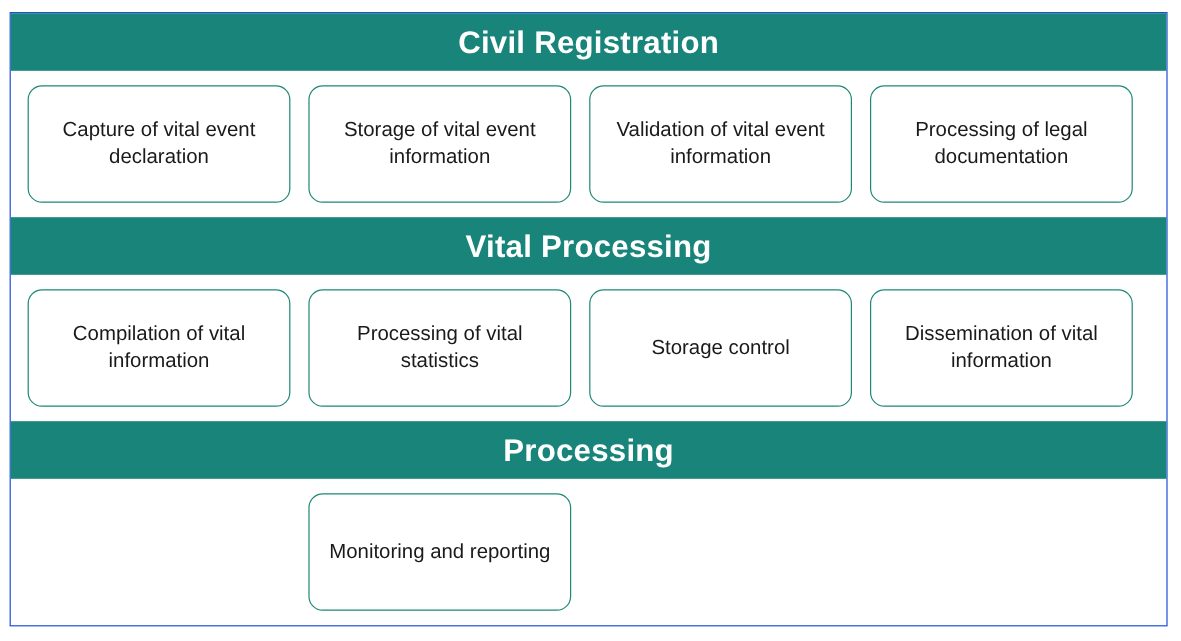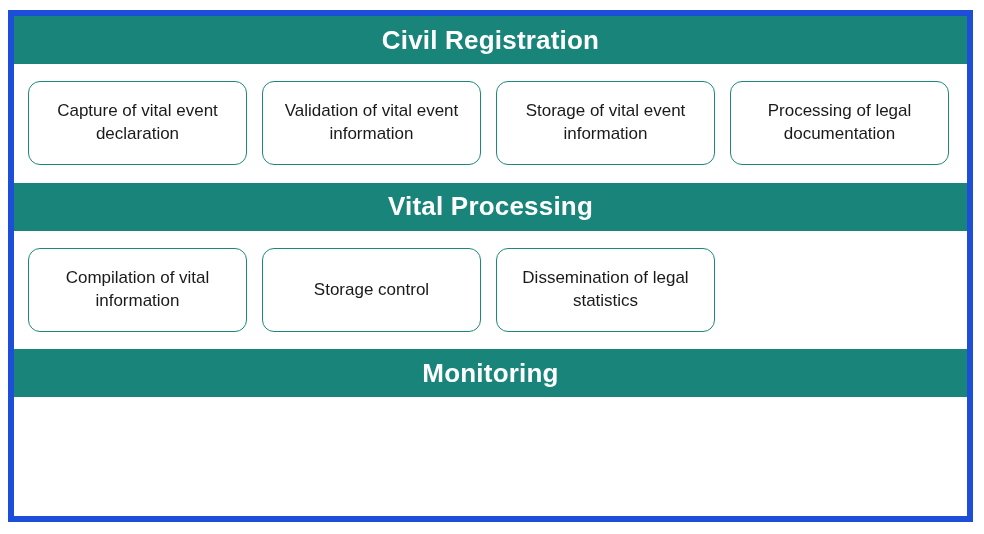--- a/index.html
+++ b/index.html
@@ -14,21 +14,21 @@
     overflow: hidden;
   }
 
   #frame {
     position: absolute;
     left: 8px;
     top: 10px;
     width: 965px;
     height: 512px;
     box-sizing: border-box;
-    border: 6px solid #1d4ed8;
+    border: 1px solid #1d4ed8;
     background: #ffffff;
     display: flex;
     flex-direction: column;
   }
 
   .section {
     display: flex;
     flex-direction: column;
     flex: 1 1 0;
     min-height: 0;
@@ -51,21 +51,21 @@
     flex: 1 1 auto;
     display: flex;
     align-items: center;
     padding: 0 14px;
     box-sizing: border-box;
     gap: 15px;
   }
 
   .card {
     flex: 0 0 219px;
-    height: 84px;
+    height: 98px;
     box-sizing: border-box;
     border: 1.6px solid #1C8878;
     border-radius: 12px;
     background: #ffffff;
     display: flex;
     align-items: center;
     justify-content: center;
     text-align: center;
     font-size: 17px;
     color: #1a1a1a;
@@ -80,34 +80,36 @@
 </style>
 </head>
 <body>
 
 <div id="frame">
 
   <div class="section">
     <div class="band">Civil Registration</div>
     <div class="cards">
       <div class="card">Capture of vital event declaration</div>
+      <div class="card">Storage of vital event information</div>
       <div class="card">Validation of vital event information</div>
-      <div class="card">Storage of vital event information</div>
       <div class="card">Processing of legal documentation</div>
     </div>
   </div>
 
   <div class="section">
     <div class="band">Vital Processing</div>
     <div class="cards">
       <div class="card">Compilation of vital information</div>
+      <div class="card">Processing of vital statistics</div>
       <div class="card">Storage control</div>
-      <div class="card">Dissemination of legal statistics</div>
+      <div class="card">Dissemination of vital information</div>
     </div>
   </div>
 
   <div class="section">
-    <div class="band">Monitoring</div>
+    <div class="band">Processing</div>
     <div class="cards offset-one">
+      <div class="card">Monitoring and reporting</div>
     </div>
   </div>
 
 </div>
 
 </body></html>

